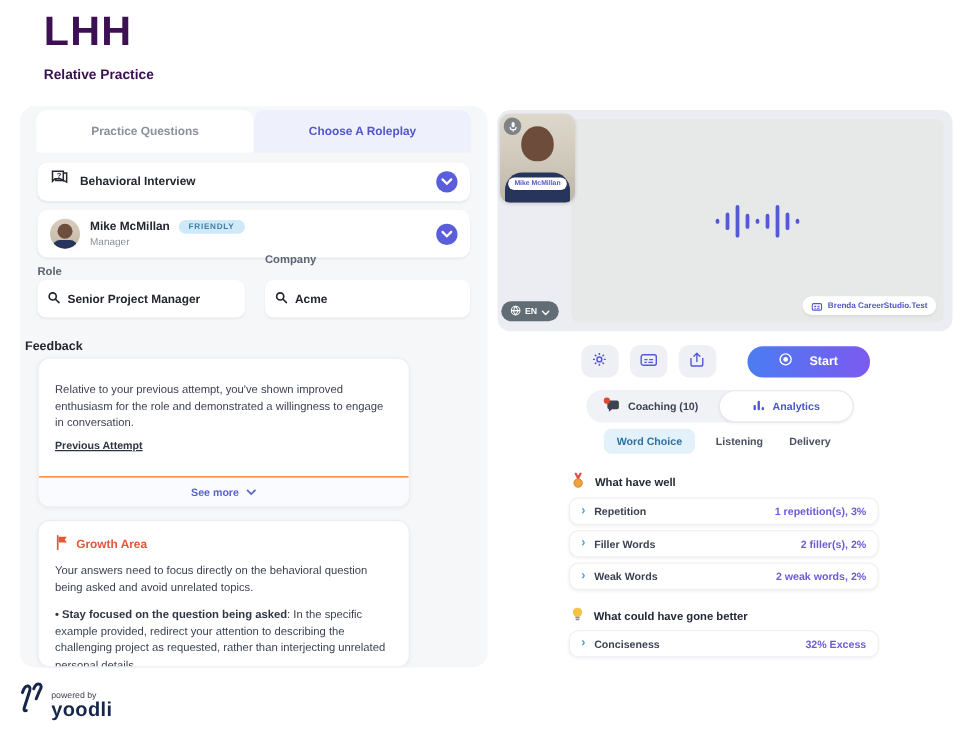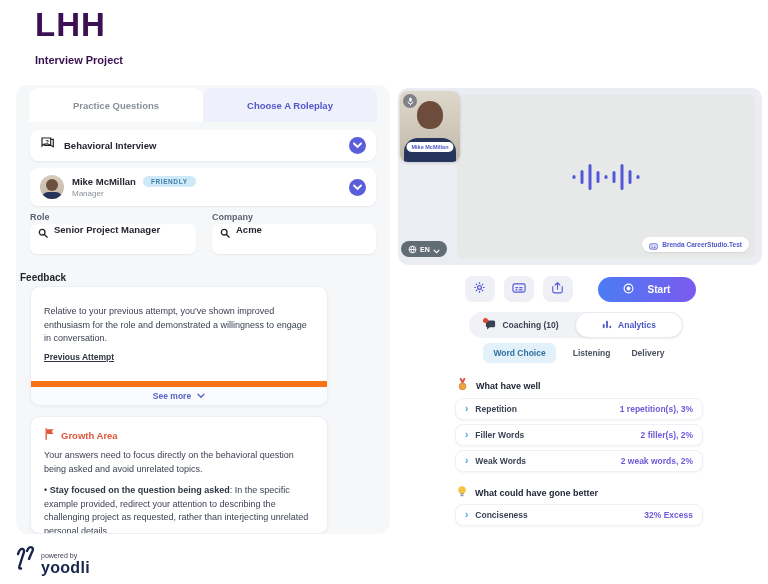--- a/index.html
+++ b/index.html
@@ -28,38 +28,38 @@
   .avatar .head { position:absolute; left:50%; top:4px; transform:translateX(-50%); width:12px; height:12px; border-radius:50%; background:#6e4f3f; }
   .avatar .body { position:absolute; left:50%; bottom:-4px; transform:translateX(-50%); width:20px; height:11px; border-radius:6px 6px 0 0; background:#27355c; }
   .persona-meta { display:flex; flex-direction:column; gap:2px; }
   .persona-top { display:flex; align-items:center; gap:7px; }
   .persona-name { font-size:9.5px; font-weight:700; color:#23262f; }
   .badge { font-size:6.5px; font-weight:700; letter-spacing:.6px; color:#3f7fa8; background:#cfe9f8; padding:2px 8px; border-radius:8px; }
   .persona-title { font-size:8px; color:#8a8f9c; }
 
   .field-label { position:absolute; font-size:9px; font-weight:600; color:#5c6372; }
   .field-label.role { left:14px; top:127px; }
-  .field-label.company { left:196px; top:127px; }
-  .input-wrap { position:absolute; top:139px; height:30px; background:#fff; border-radius:7px; box-shadow:0 1px 2px rgba(30,35,60,.07); display:flex; align-items:flex-start; padding:0 8px; gap:6px; }
+  .field-label.company { left:196px; top:117px; }
+  .input-wrap { position:absolute; top:139px; height:30px; background:#fff; border-radius:7px; box-shadow:0 1px 2px rgba(30,35,60,.07); display:flex; align-items:center; padding:0 8px; gap:6px; }
   .input-wrap.role { left:14px; width:166px; }
   .input-wrap.company { left:196px; width:164px; }
   .input-wrap input { border:none; outline:none; width:100%; font-size:9.5px; font-weight:700; color:#23262f; background:transparent; font-family:inherit; }
 
   .feedback-heading { position:absolute; left:4px; top:187px; font-size:10px; font-weight:700; color:#23262f; }
 
   .fb-card { position:absolute; left:14px; width:298px; background:#fff; border:1px solid #edeff3; border-radius:10px; box-shadow:0 1px 3px rgba(30,35,60,.05); overflow:hidden; }
   .fb-card.strength { top:201px; height:120px; }
   .fb-card.growth { top:331px; height:118px; }
   .fb-body { padding:11px 13px 0 13px; }
   .fb-title { display:flex; align-items:center; gap:6px; font-size:9.5px; font-weight:700; }
   .fb-title.green { color:#2bb673; }
   .fb-title.orange { color:#e2573b; }
   .fb-text { margin-top:7px; font-size:9px; line-height:1.5; color:#3c4252; }
   .fb-link { display:inline-block; margin-top:5px; font-size:8.5px; font-weight:700; color:#2f3542; text-decoration:underline; }
-  .see-more { position:absolute; left:0; right:0; bottom:0; height:24px; border-top:6px solid #f97316; background:#fafbfe; display:flex; align-items:center; justify-content:center; gap:6px; font-size:8.5px; font-weight:600; color:#5864c7; cursor:pointer; }
+  .see-more { position:absolute; left:0; right:0; bottom:0; height:24px; border-top:1px solid #f97316; background:#fafbfe; display:flex; align-items:center; justify-content:center; gap:6px; font-size:8.5px; font-weight:600; color:#5864c7; cursor:pointer; }
   .bullet-text { margin-top:8px; font-size:9px; line-height:1.5; color:#3c4252; }
   .bullet-text b { color:#2f3542; }
 
   
   .video-wrap { position:absolute; left:398px; top:88px; width:364px; height:177px; background:#ebedf3; border-radius:10px; }
   .video-inner { position:absolute; left:59px; top:7px; right:7px; bottom:7px; background:#e7e9e8; border-radius:6px; }
   .thumb { position:absolute; left:2px; top:3px; width:60px; height:71px; border-radius:8px; overflow:hidden; background:linear-gradient(180deg,#ded8cc 0%,#cfc8ba 55%,#bdb5a6 100%); z-index:2; box-shadow:0 1px 3px rgba(0,0,0,.15); }
   .thumb .head { position:absolute; left:50%; top:10px; transform:translateX(-50%); width:26px; height:28px; border-radius:50% 50% 46% 46%; background:#6e4c3b; }
   .thumb .body { position:absolute; left:50%; bottom:-6px; transform:translateX(-50%); width:52px; height:30px; border-radius:14px 14px 0 0; background:#27355c; }
   .mic-badge { position:absolute; left:3px; top:3px; width:14px; height:14px; border-radius:50%; background:rgba(110,116,122,.85); display:flex; align-items:center; justify-content:center; z-index:3; }
@@ -101,21 +101,21 @@
   .yoodli-text { display:flex; flex-direction:column; }
   .powered-by { font-size:7px; color:#3a3f4a; margin-bottom:1px; }
   .yoodli-brand { font-size:16px; font-weight:800; color:#16254c; letter-spacing:.3px; line-height:1; }
 </style>
 </head>
 <body>
 
 <div class="page">
 
   <div class="logo">LHH</div>
-  <div class="page-title">Interview Project</div>
+  <div class="page-title">Relative Practice</div>
 
   <section class="left-panel">
     <div class="tabs">
       <div class="tab inactive">Practice Questions</div>
       <div class="tab active">Choose A Roleplay</div>
     </div>
 
     <div class="card scenario">
       <span>
         <svg width="16" height="14" viewBox="0 0 24 20" fill="none" stroke="#23262f" stroke-width="1.8">

